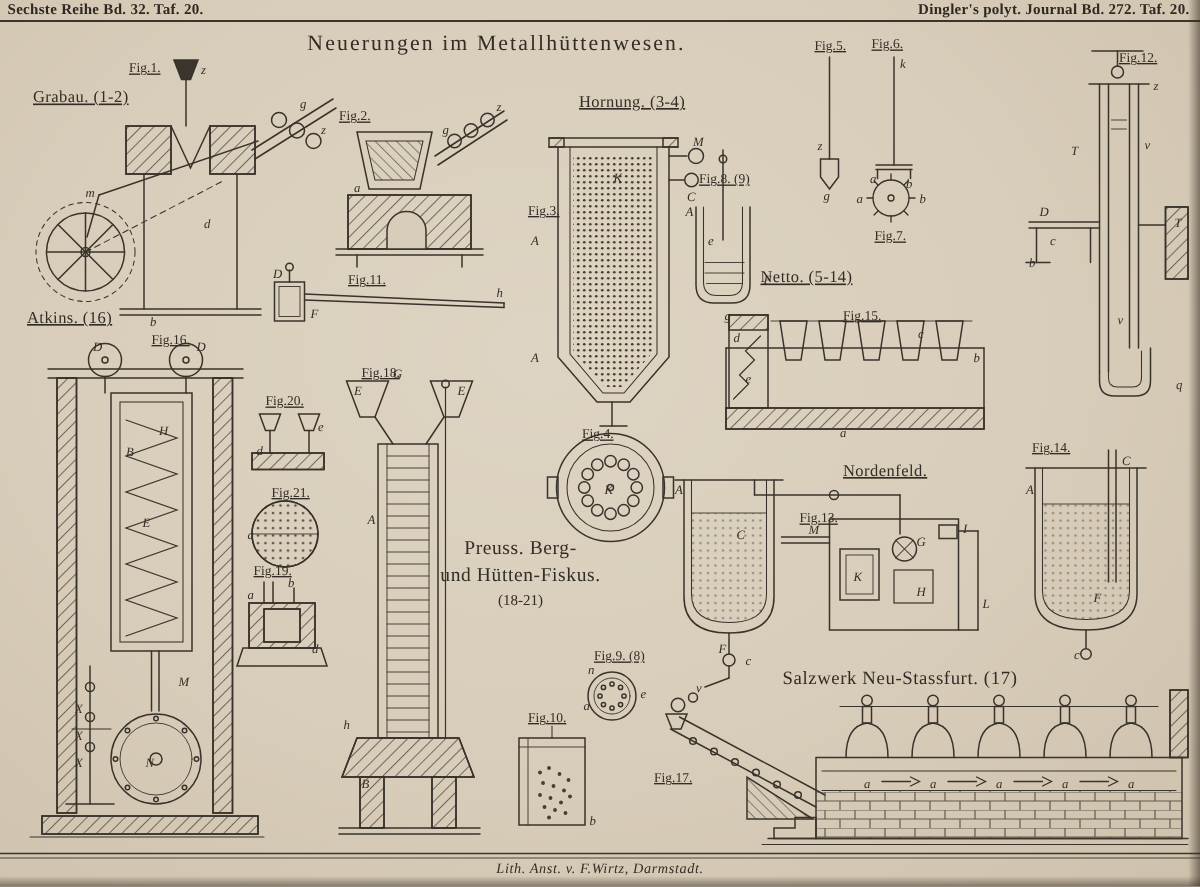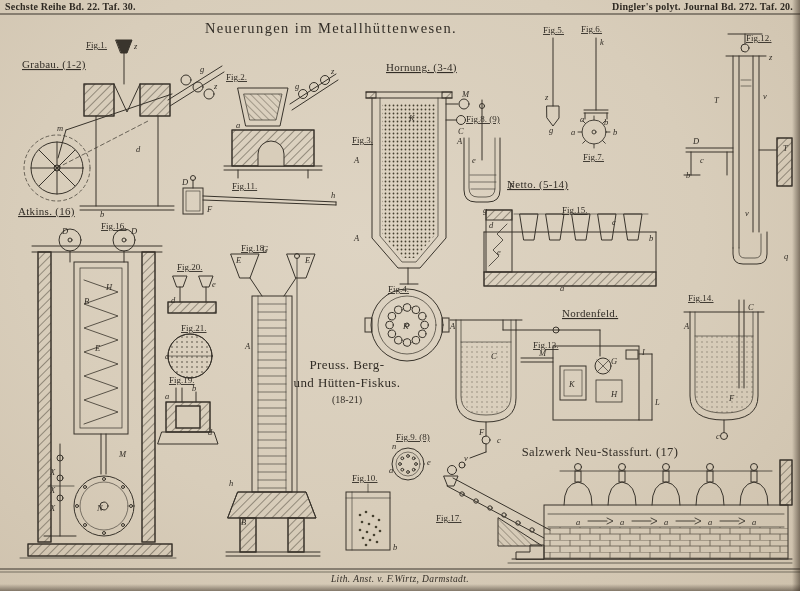--- a/index.html
+++ b/index.html
@@ -36,21 +36,21 @@
     position:absolute; left:0; bottom:0; width:100%; height:7px;
     background:linear-gradient(to bottom, rgba(60,48,36,0), rgba(50,40,30,.5));
     pointer-events:none;
   }
 </style>
 </head>
 <body>
 
 <div class="plate">
 
-  <div class="hdr left">Sechste Reihe Bd. 22. Taf. 30.</div>
+  <div class="hdr left">Sechste Reihe Bd. 32. Taf. 20.</div>
   <div class="hdr right">Dingler's polyt. Journal Bd. 272. Taf. 20.</div>
 
   <svg class="art" width="800" height="591" viewBox="0 0 800 591">
     <defs>
       <pattern id="hatch" width="6" height="6" patternUnits="userSpaceOnUse" patternTransform="rotate(45)">
         <line x1="0" y1="0" x2="0" y2="6" stroke="#4c453a" stroke-width="1"></line>
       </pattern>
       <pattern id="hatch2" width="5" height="5" patternUnits="userSpaceOnUse" patternTransform="rotate(-45)">
         <line x1="0" y1="0" x2="0" y2="5" stroke="#4c453a" stroke-width="0.8"></line>
       </pattern>

